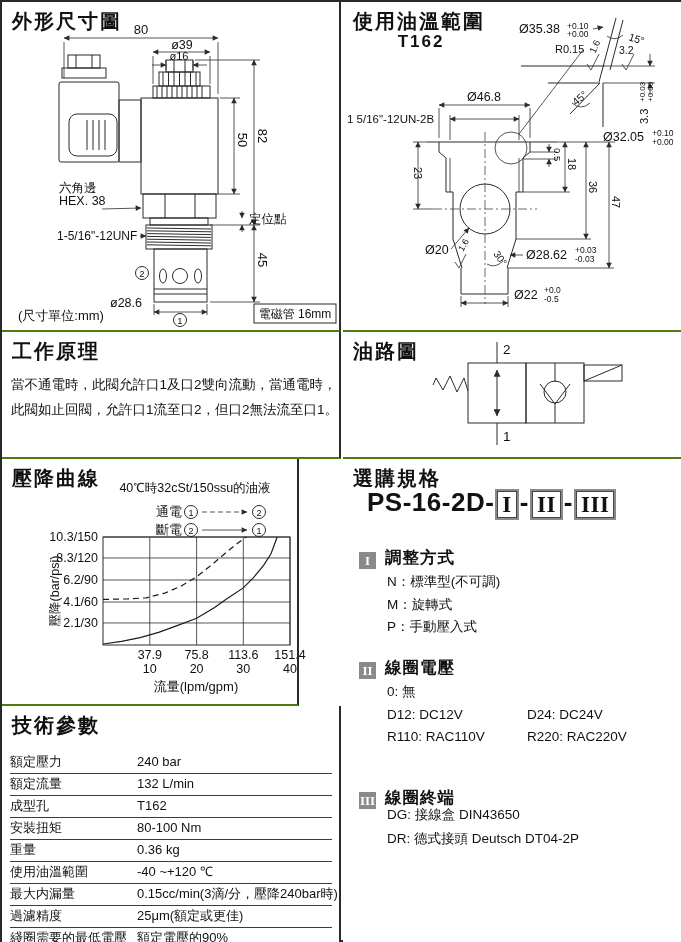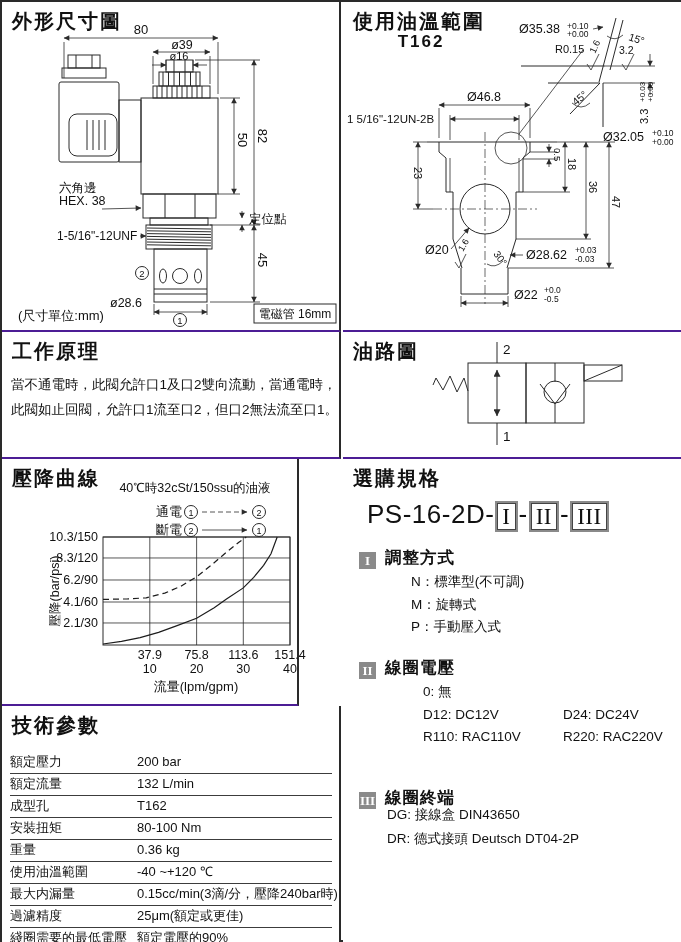--- a/index.html
+++ b/index.html
@@ -1,36 +1,36 @@
 <!DOCTYPE html>
 <html><head>
 <meta charset="utf-8">
 <style>
   html,body{margin:0;padding:0;background:#e8e8e8;font-family:"Liberation Sans",sans-serif;}
   #page{position:relative;width:681px;height:942px;background:#ffffff;border:2px solid #2a2a2a;box-sizing:border-box;margin:0 auto;color:#111;}
   .panel{position:absolute;box-sizing:border-box;background:#fff;}
   .br{border-right:2px solid #2a2a2a;}
-  .bb{border-bottom:2px solid #4c1d95;}
+  .bb{border-bottom:2px solid #4d7c0f;}
   .ptitle{position:absolute;left:10px;top:6px;font-size:20px;font-weight:bold;letter-spacing:2px;white-space:nowrap;}
   .psvg{position:absolute;left:0;top:0;}
   svg text{fill:#111;font-family:"Liberation Sans",sans-serif;}
   svg .ln{stroke:#2b2b2b;stroke-width:1;fill:none;}
   svg .thin{stroke:#2b2b2b;stroke-width:0.8;fill:none;}
   svg .cl{stroke:#2b2b2b;stroke-width:0.7;fill:none;stroke-dasharray:9 3 2 3;}
   .code-t162{position:absolute;left:30px;top:30px;width:96px;text-align:center;font-size:17px;font-weight:bold;letter-spacing:2px;}
   .ptext{position:absolute;left:9px;top:40px;font-size:13.5px;line-height:25px;white-space:nowrap;}
   
-  .model-row{position:absolute;left:24px;top:40px;font-size:26px;font-weight:normal;letter-spacing:0.5px;white-space:nowrap;}
+  .model-row{position:absolute;left:24px;top:28px;font-size:26px;font-weight:bold;letter-spacing:0.5px;white-space:nowrap;}
   .code-box{display:inline-block;border:2px solid #8a8a8a;box-shadow:inset 0 0 0 1px #444;padding:0 5px;font-family:"Liberation Serif",serif;font-size:23px;line-height:27px;margin:0 1px;vertical-align:-1px;}
   .osec{position:absolute;left:16px;white-space:nowrap;}
   .badge{display:inline-block;width:17px;height:17px;background:#8a8a8a;color:#fff;font-family:"Liberation Serif",serif;font-weight:bold;font-size:13px;line-height:17px;text-align:center;margin-right:9px;vertical-align:-2px;}
   .osec-title{font-size:16.5px;font-weight:bold;letter-spacing:1px;}
   .opts{position:absolute;left:44px;font-size:13.5px;line-height:22.5px;white-space:nowrap;}
   .vgrid{position:absolute;left:44px;font-size:13.5px;line-height:22.5px;white-space:nowrap;}
-  .vgrid .c1{display:inline-block;width:140px;margin-left:36px;}
+  .vgrid .c1{display:inline-block;width:140px;}
   .vgrid .c2{display:inline-block;}
   
   .ttable{position:absolute;left:8px;top:46px;width:322px;}
   .trow{height:21px;line-height:20px;border-bottom:1px solid #3c3c3c;font-size:13px;white-space:nowrap;overflow:visible;}
   .tlab{display:inline-block;width:127px;}
   .tval{display:inline-block;}
 </style>
 </head>
 <body>
 
@@ -363,42 +363,42 @@
           <polyline points="101.0,185.0 119.5,182.3 138.1,178.7 156.6,173.4 175.1,166.6 194.6,159.3 212.2,148.8 224.5,139.9 241.3,128.9 251.7,118.4 261.6,106.3 269.0,94.8 275.2,78.0" fill="none" stroke="#1c1c1c" stroke-width="1.2"></polyline>
         </g>
       <text x="194" y="232" text-anchor="middle" font-size="13">流量(lpm/gpm)</text>
       <text x="57" y="132" text-anchor="middle" font-size="12.5" transform="rotate(-90 57 132)">壓降(bar/psi)</text>
     </svg>
   </div>
 
   <div class="panel br" style="left:0;top:704px;width:339px;height:238px;">
     <div class="ptitle">技術參數</div>
     <div class="ttable">
-      <div class="trow"><span class="tlab">額定壓力</span><span class="tval">200 bar</span></div>
+      <div class="trow"><span class="tlab">額定壓力</span><span class="tval">240 bar</span></div>
       <div class="trow"><span class="tlab">額定流量</span><span class="tval">132 L/min</span></div>
       <div class="trow"><span class="tlab">成型孔</span><span class="tval">T162</span></div>
       <div class="trow"><span class="tlab">安裝扭矩</span><span class="tval">80-100 Nm</span></div>
       <div class="trow"><span class="tlab">重量</span><span class="tval">0.36 kg</span></div>
       <div class="trow"><span class="tlab">使用油溫範圍</span><span class="tval">-40 ~+120 ℃</span></div>
       <div class="trow"><span class="tlab">最大内漏量</span><span class="tval">0.15cc/min(3滴/分，壓降240bar時)</span></div>
       <div class="trow"><span class="tlab">過濾精度</span><span class="tval">25μm(額定或更佳)</span></div>
       <div class="trow"><span class="tlab">綫圈需要的最低電壓</span><span class="tval">額定電壓的90%</span></div>
     </div>
   </div>
 
   <div class="panel" style="left:341px;top:457px;width:340px;height:485px;">
     <div class="ptitle">選購規格</div>
     <div class="model-row">
       <span>PS-16-2D-</span><span class="code-box">I</span><span>-</span><span class="code-box">II</span><span>-</span><span class="code-box">III</span>
     </div>
 
     <div class="osec" style="top:88px;">
       <span class="badge">I</span><span class="osec-title">調整方式</span>
     </div>
-    <div class="opts" style="top:112px;margin-left:24px;">
+    <div class="opts" style="top:112px;">
       <div>N：標準型(不可調)</div>
       <div>M：旋轉式</div>
       <div>P：手動壓入式</div>
     </div>
 
     <div class="osec" style="top:198px;">
       <span class="badge">II</span><span class="osec-title">線圈電壓</span>
     </div>
     <div class="vgrid" style="top:222px;">
       <div><span class="c1">0: 無</span><span class="c2"></span></div>

